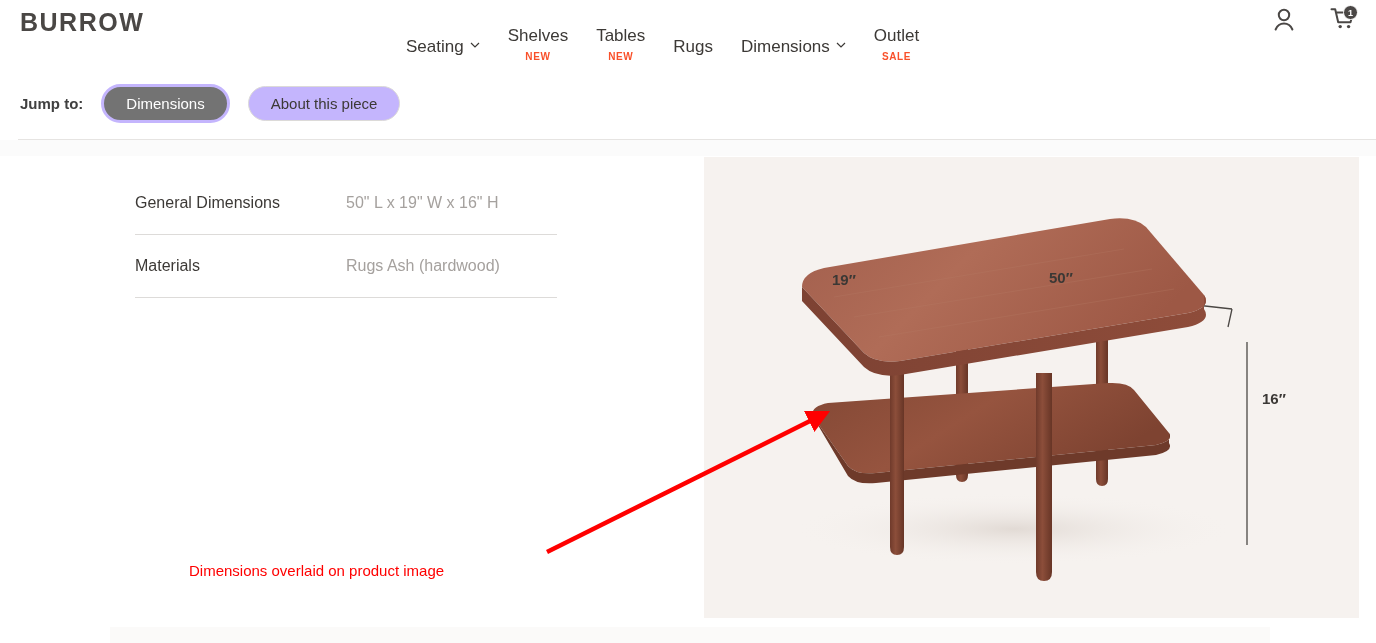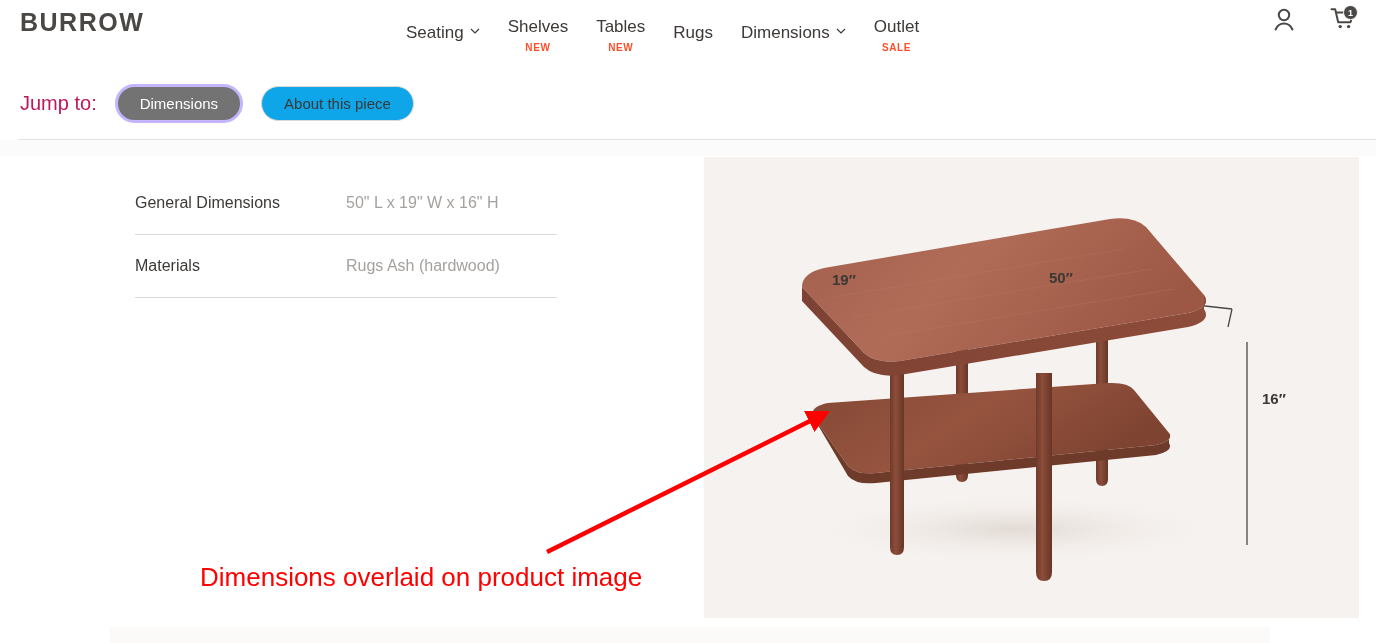--- a/index.html
+++ b/index.html
@@ -16,21 +16,21 @@
     position: absolute; top: 0; left: 0; width: 1376px; height: 62px;
     background: #ffffff;
   }
   .logo {
     position: absolute; left: 20px; top: 8px;
     font-size: 25px; font-weight: 700; letter-spacing: 1.5px;
     color: #4a4745;
   }
   .nav {
     position: absolute; left: 392px; top: 0; height: 62px;
-    display: flex; align-items: center; gap: 0px;
+    display: flex; align-items: flex-end; gap: 0px;
   }
   .nav-item {
     position: relative; display: flex; flex-direction: column; align-items: center;
     padding: 8px 14px 0 14px; cursor: pointer;
   }
   .nav-label {
     display: flex; align-items: center; gap: 6px;
     font-size: 17px; color: #3c3936; white-space: nowrap;
   }
   .chev { display:inline-block; width: 10px; height: 10px; position: relative; top:-2px;}
@@ -55,28 +55,28 @@
 
   
   .jumpbar {
     position: absolute; top: 62px; left: 0; width: 1376px; height: 79px;
     background: #ffffff;
   }
   .jump-inner {
     position: absolute; left: 20px; top: 22px;
     display: flex; align-items: center; gap: 18px;
   }
-  .jump-label { font-size: 20px; color: #be185d; }
+  .jump-label { font-size: 15px; color: #404040; font-weight: bold; }
   .pill {
     border-radius: 999px; padding: 9px 22px;
     font-size: 15px; cursor: pointer; white-space: nowrap;
     line-height: 1;
   }
   .pill-active { background: #737373; color: #ffffff; border: 3px solid #c4b5fd; }
-  .pill-outline { background: #0ea5e9; color: #3c3936; border: 1px solid #dcdad8; }
+  .pill-outline { background: #c4b5fd; color: #3c3936; border: 1px solid #dcdad8; }
 
   .divider-top {
     position: absolute; top: 139px; left: 18px; width: 1358px; height: 1px;
     background: #e6e4e2;
   }
   .divider-band {
     position: absolute; top: 140px; left: 0; width: 1376px; height: 16px;
     background: #fbfbfb;
   }
 
@@ -96,22 +96,22 @@
     background: #c2410c; overflow: hidden;
   }
   .product-svg { position: absolute; left: 0; top: 0; }
 
   
   .annot-layer {
     position: absolute; left: 0; top: 0; width: 1376px; height: 643px;
     pointer-events: none;
   }
   .annot-text {
-    position: absolute; left: 200px; top: 562px;
-    font-size: 26px; color: #ff0000; white-space: nowrap;
+    position: absolute; left: 189px; top: 562px;
+    font-size: 15px; color: #ff0000; white-space: nowrap;
   }
   .bottom-band {
     position: absolute; left: 110px; top: 627px; width: 1160px; height: 16px;
     background: #fbfaf9;
   }
 </style>
 </head>
 <body>
 
 <div class="page">

